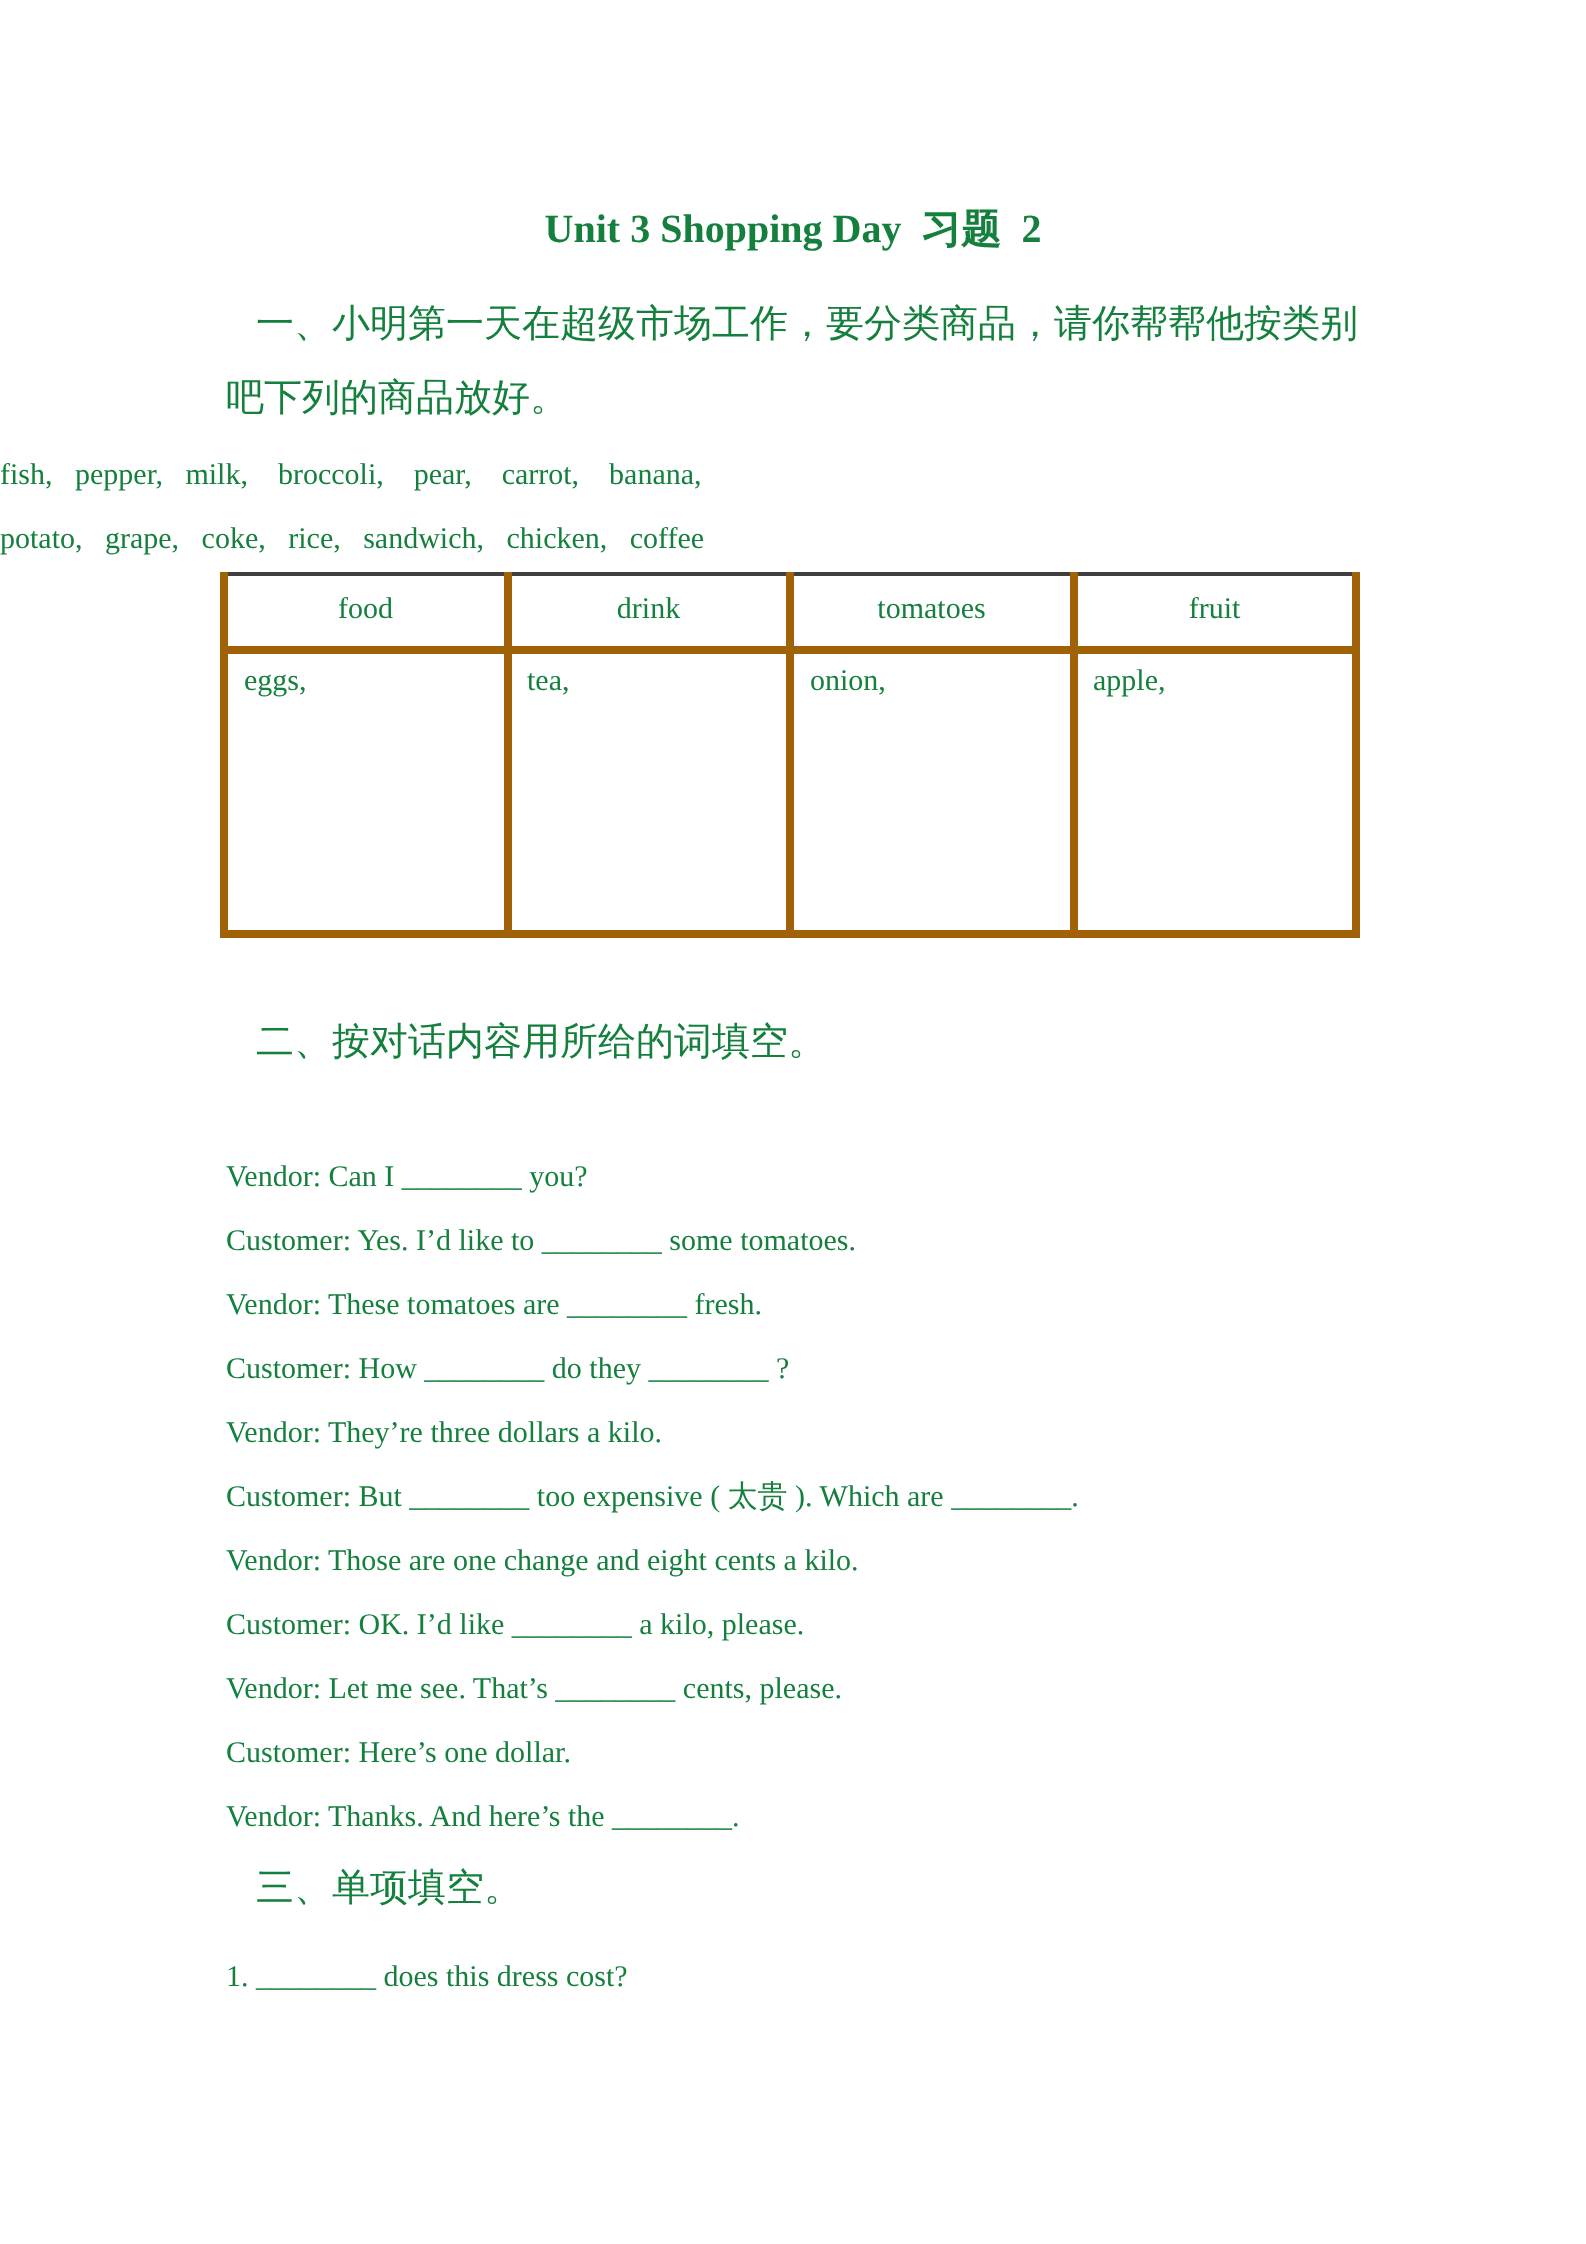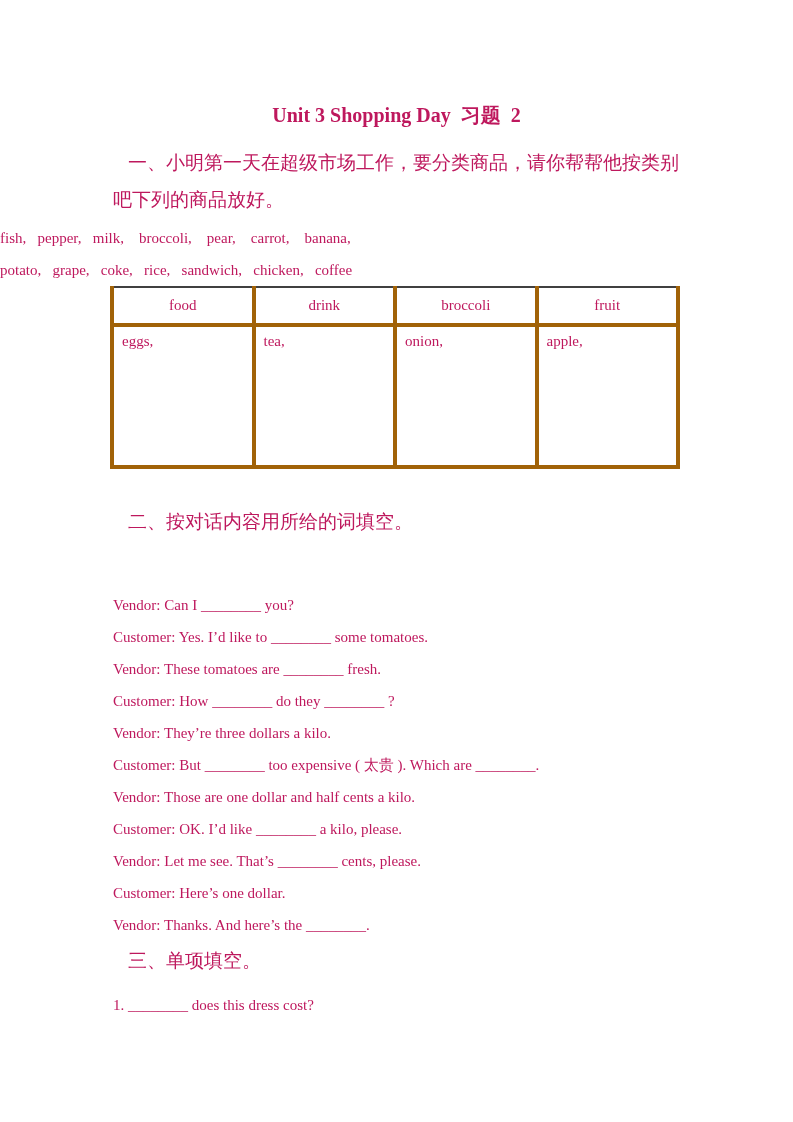--- a/index.html
+++ b/index.html
@@ -1,21 +1,21 @@
 <!DOCTYPE html>
 <html><head>
 <meta charset="utf-8">
 <style>
   html, body { margin: 0; padding: 0; background: #ffffff; }
   .page {
     position: relative;
     width: 793px;
     height: 1122px;
     background: #ffffff;
-    color: #be185d;
+    color: #15803d;
     font-family: "Liberation Serif", serif;
     box-sizing: border-box;
     padding-top: 103px;
     overflow: hidden;
   }
   .title {
     font-family: "Liberation Serif", serif;
     font-weight: bold;
     font-size: 20px;
     line-height: 24px;
@@ -61,21 +61,21 @@
     text-align: left;
     padding: 6px 0 0 8px;
   }
   .h2 { margin: 40px 60px 0 128px; }
   .bank {
     font-size: 15px;
     line-height: 18px;
     margin: 20px 40px 0 113px;
     white-space: pre-wrap;
   }
-  .dialogue { margin-top: 61px; }
+  .dialogue { margin-top: 45px; }
   .dl {
     font-size: 15px;
     line-height: 18px;
     margin: 0 40px 14px 113px;
     white-space: pre-wrap;
   }
   .h3 { margin: 12px 60px 0 128px; }
   .question {
     font-size: 15px;
     line-height: 18px;
@@ -94,21 +94,21 @@
   <div class="h-cn h1-line2">吧下列的商品放好。</div>
 
   <div class="words words-1">fish,   pepper,   milk,    broccoli,    pear,    carrot,    banana,</div>
   <div class="words words-2">potato,   grape,   coke,   rice,   sandwich,   chicken,   coffee</div>
 
   <table class="cat">
     <tbody>
       <tr class="head">
         <th>food</th>
         <th>drink</th>
-        <th>broccoli</th>
+        <th>tomatoes</th>
         <th>fruit</th>
       </tr>
       <tr>
         <td>eggs,</td>
         <td>tea,</td>
         <td>onion,</td>
         <td>apple,</td>
       </tr>
     </tbody>
   </table>
@@ -116,21 +116,21 @@
   <div class="h-cn h2">二、按对话内容用所给的词填空。</div>
 
 
   <div class="dialogue">
     <div class="dl">Vendor: Can I ________ you?</div>
     <div class="dl">Customer: Yes. I’d like to ________ some tomatoes.</div>
     <div class="dl">Vendor: These tomatoes are ________ fresh.</div>
     <div class="dl">Customer: How ________ do they ________ ?</div>
     <div class="dl">Vendor: They’re three dollars a kilo.</div>
     <div class="dl">Customer: But ________ too expensive ( 太贵 ). Which are ________.</div>
-    <div class="dl">Vendor: Those are one dollar and half cents a kilo.</div>
+    <div class="dl">Vendor: Those are one change and eight cents a kilo.</div>
     <div class="dl">Customer: OK. I’d like ________ a kilo, please.</div>
     <div class="dl">Vendor: Let me see. That’s ________ cents, please.</div>
     <div class="dl">Customer: Here’s one dollar.</div>
     <div class="dl">Vendor: Thanks. And here’s the ________.</div>
   </div>
 
   <div class="h-cn h3">三、单项填空。</div>
 
   <div class="question">1. ________ does this dress cost?</div>
 

